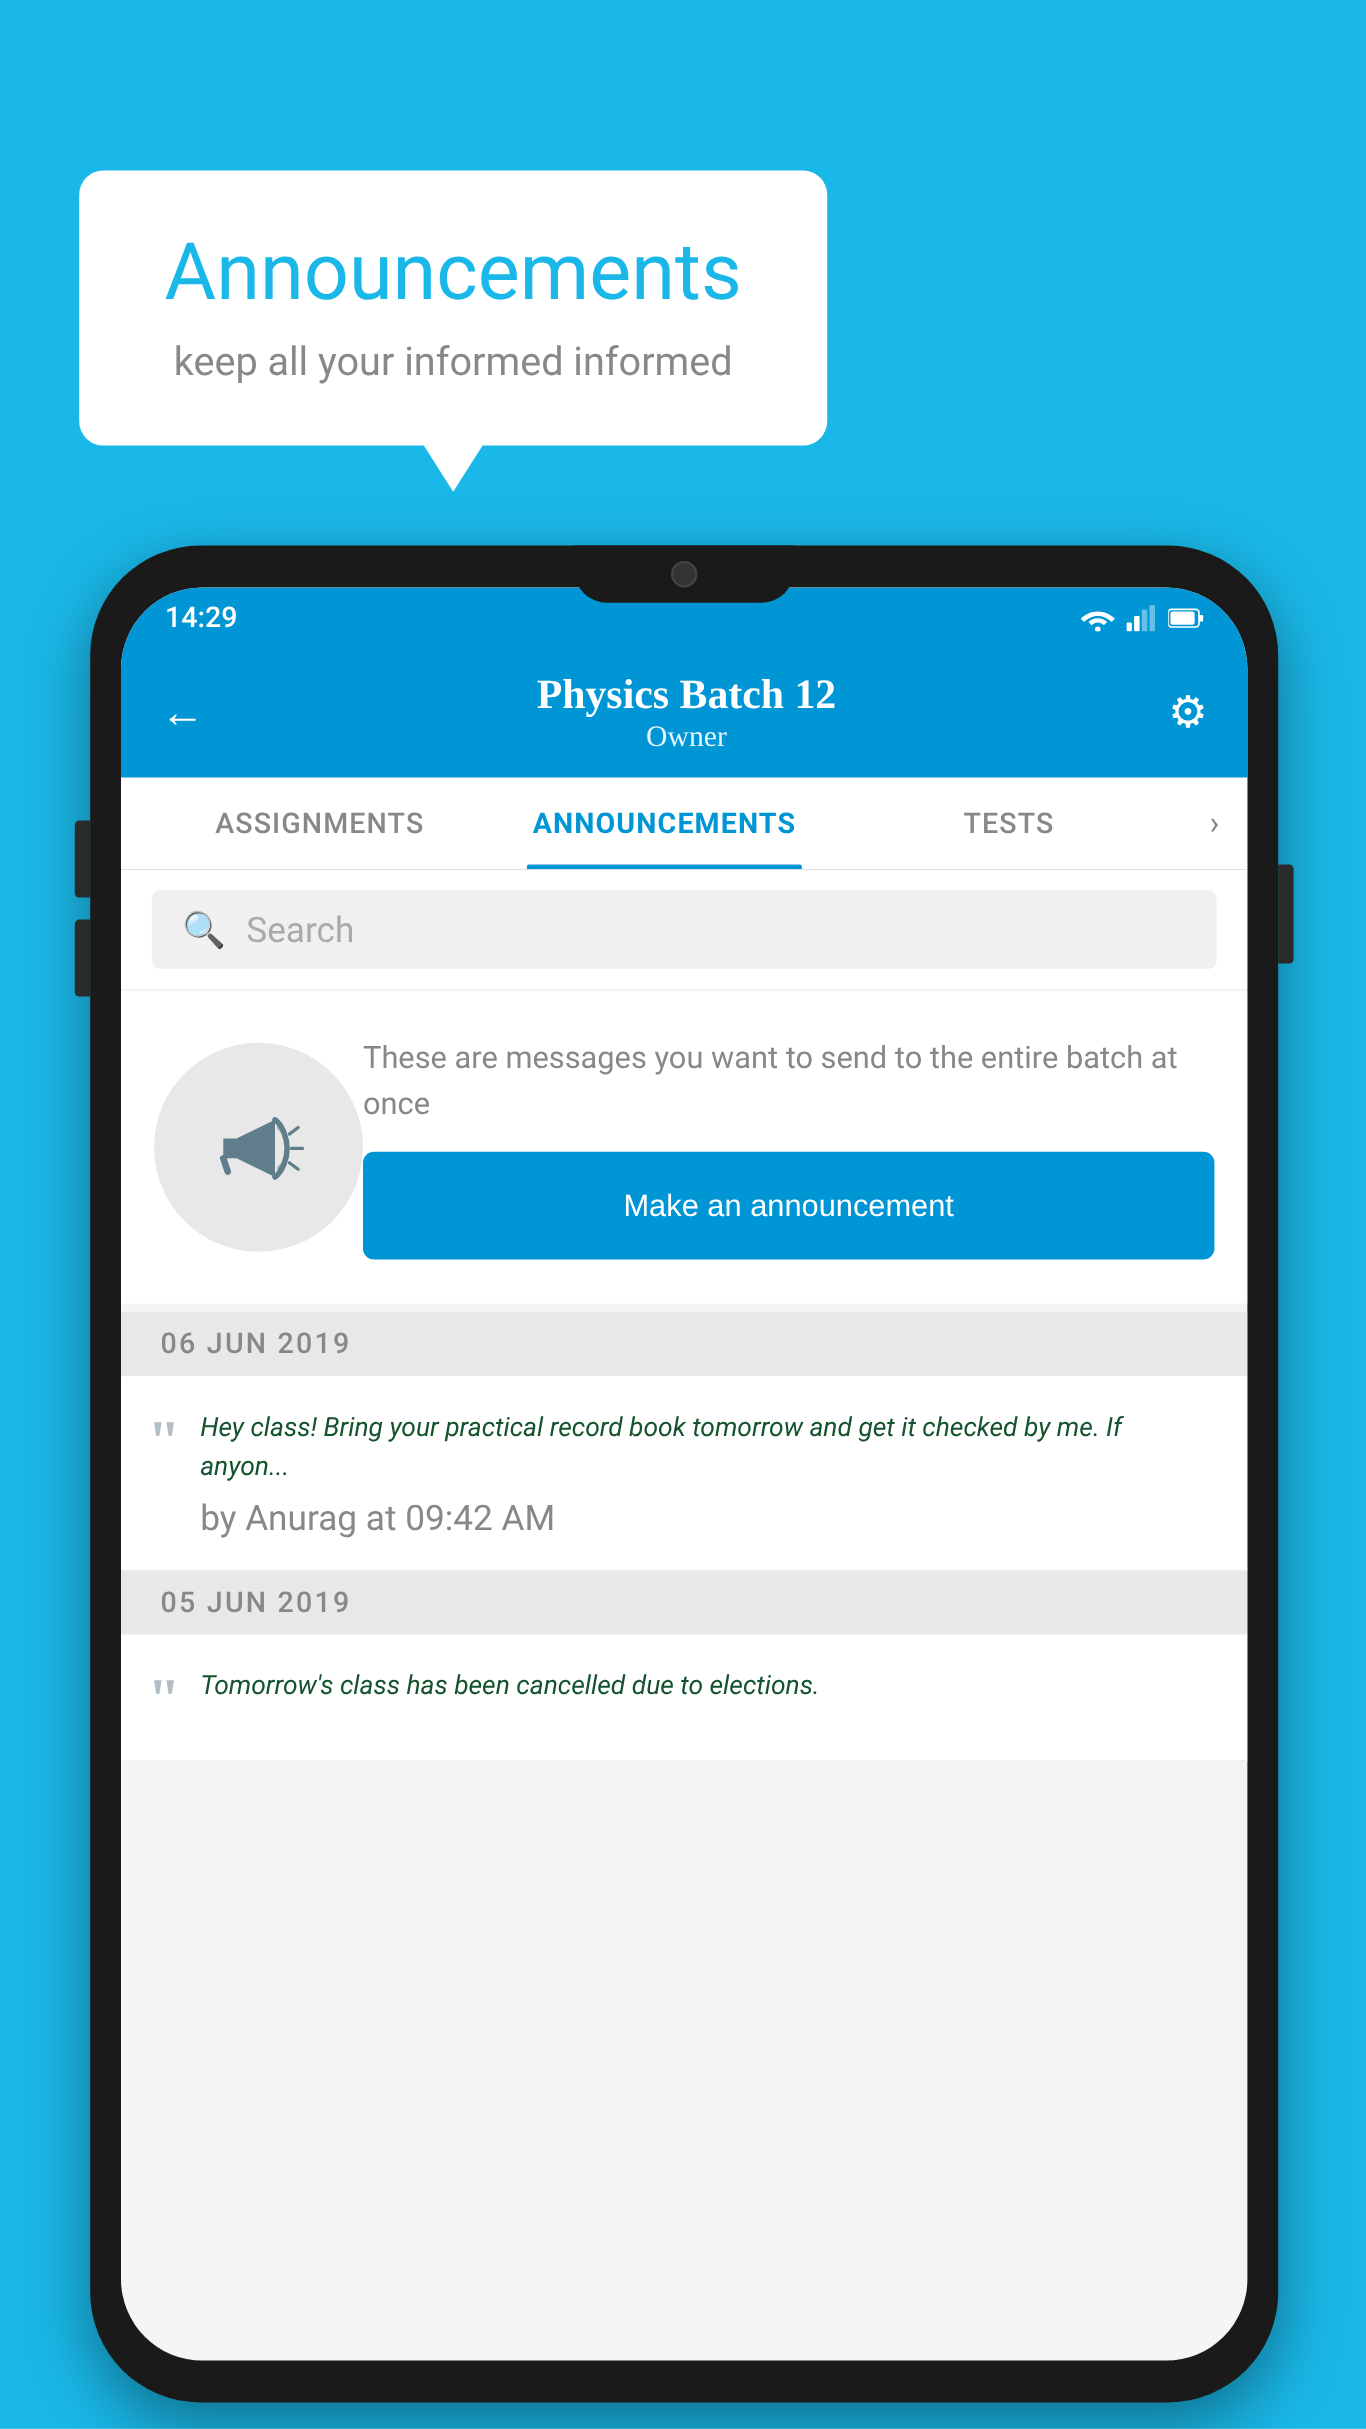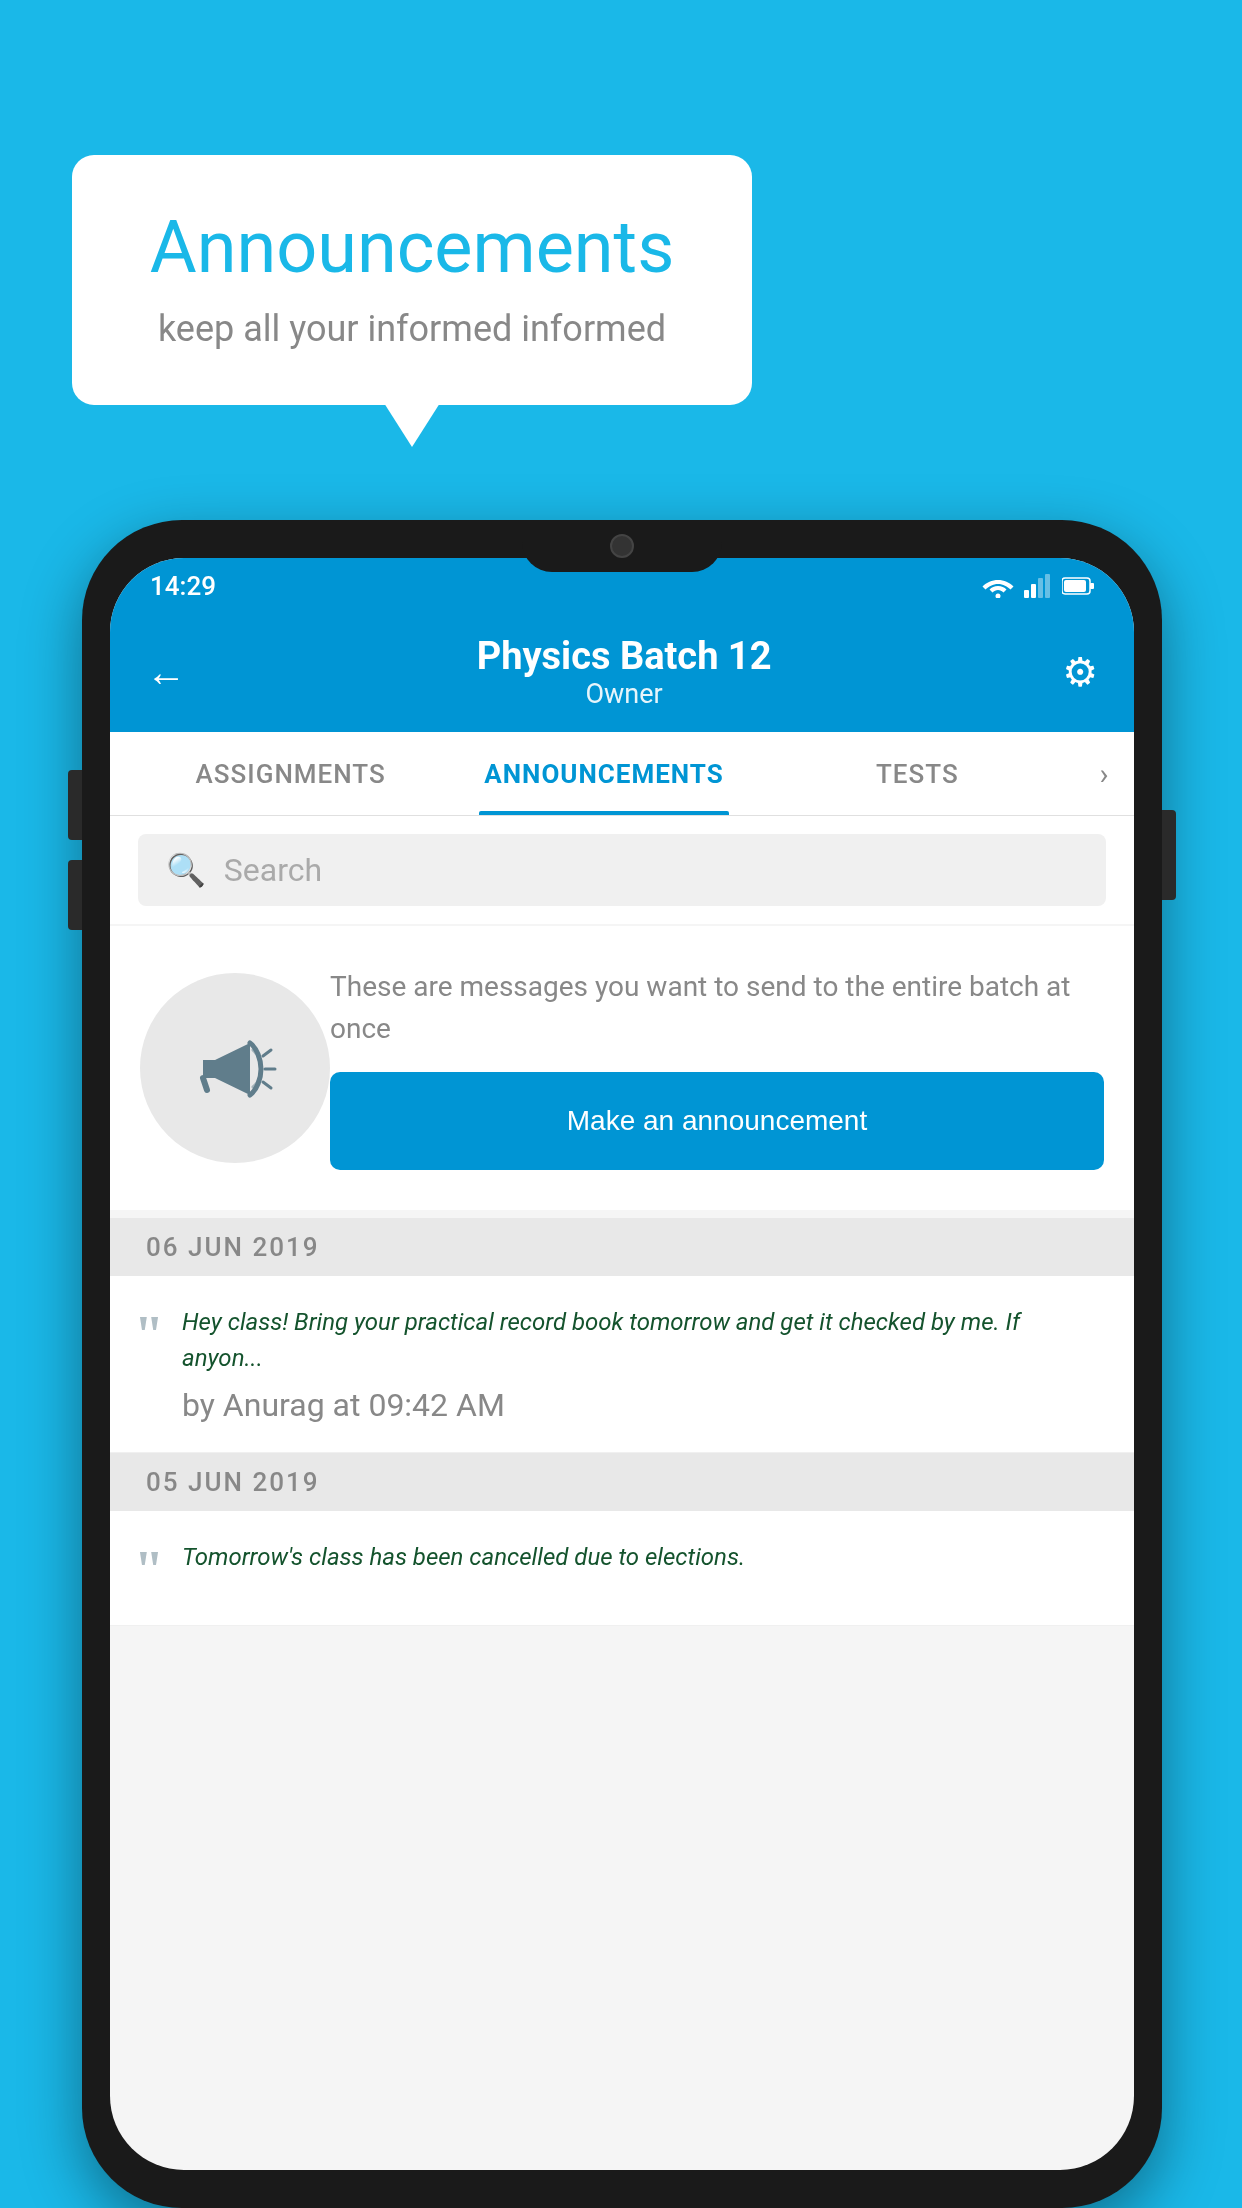--- a/index.html
+++ b/index.html
@@ -51,21 +51,21 @@
 
     .speech-bubble-subtitle {
       color: #888;
       font-size: 36px;
       font-weight: 400;
     }
 
     
     .phone-mockup {
       position: absolute;
-      top: 520px;
+      top: 496px;
       left: 82px;
       width: 1080px;
       height: 1688px;
       background: #1a1a1a;
       border-radius: 100px;
       box-shadow: 0 20px 60px rgba(0,0,0,0.4);
     }
 
     
     .phone-notch {
@@ -134,20 +134,21 @@
 
     .back-arrow {
       color: white;
       font-size: 40px;
       cursor: pointer;
     }
 
     .header-title-section {
       text-align: center;
       flex: 1;
+      font-family: Liberation Serif, serif;
     }
 
     .header-title {
       color: white;
       font-size: 38px;
       font-weight: 700;
     }
 
     .header-subtitle {
       color: rgba(255,255,255,0.9);

